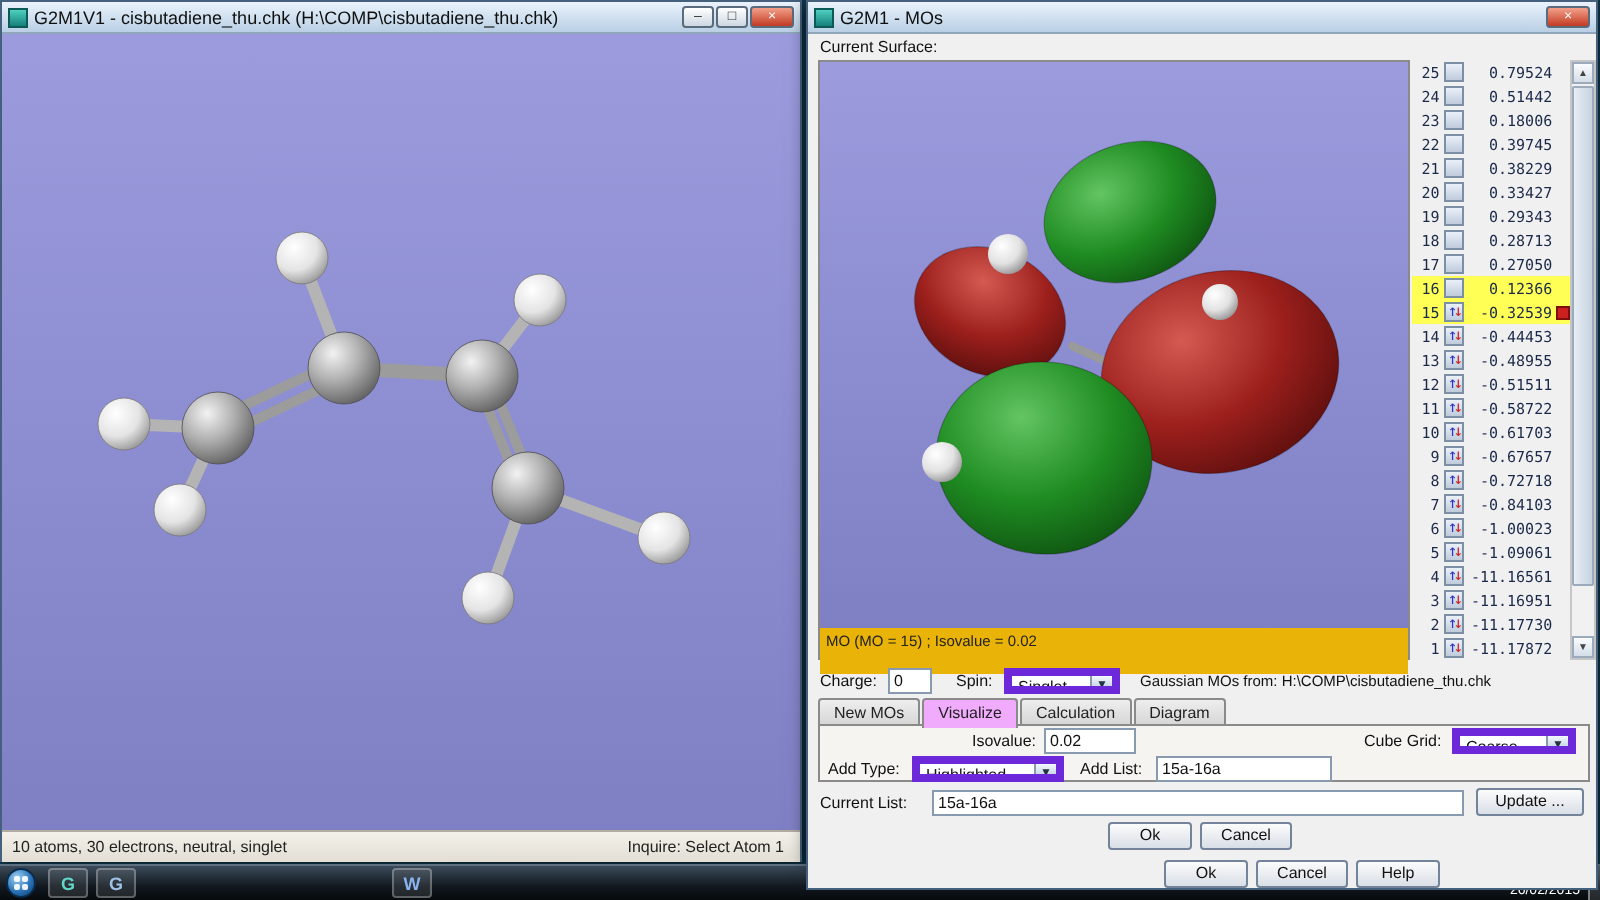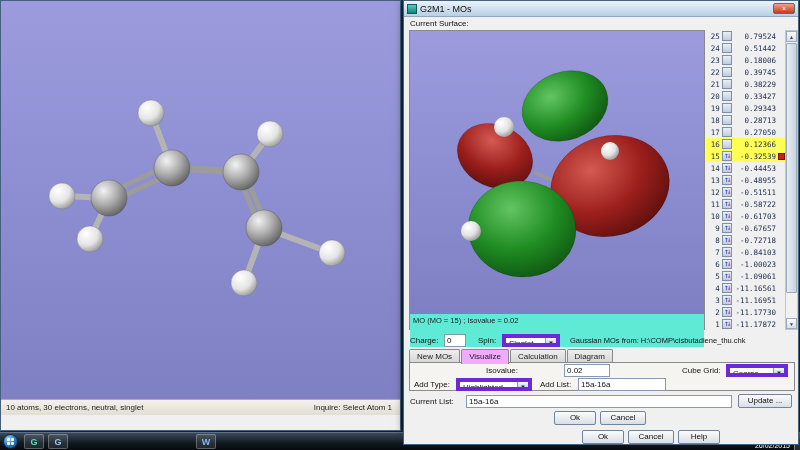--- a/index.html
+++ b/index.html
@@ -36,22 +36,22 @@
 
   
   #rw { left:403px; top:0; width:396px; height:431px; z-index:5; }
   #rw .body { position:relative; width:394px; height:414px; font-size:8px; color:#111; }
   .lbl { position:absolute; font-size:8px; color:#111; line-height:13px; white-space:nowrap; }
 
   .frame { position:absolute; left:5px; top:13px; width:296px; height:300px;
            background:#fff; border:1px solid #8a8a8a; }
   .orb-view { position:relative; width:294px; height:283px;
               background:linear-gradient(#9b9bde,#7f7fc4); overflow:hidden; }
-  .orb-caption { height:33px; font-size:7.5px; color:#222; padding:2px 0 0 3px;
-                 background:#5eead4; white-space:nowrap; }
+  .orb-caption { height:23px; font-size:7.5px; color:#222; padding:2px 0 0 3px;
+                 background:#eab308; white-space:nowrap; }
 
   
   .mo-list { position:absolute; left:302px; top:13px; width:92px; height:300px; }
   .mo-rows { position:absolute; left:0; top:0; width:79px; height:300px; overflow:hidden; }
   .mo-row { display:flex; align-items:center; height:12px;
             font-family:"DejaVu Sans Mono",monospace; font-size:7.5px; color:#1b2a4a;
             cursor:pointer; }
   .mo-num { width:14px; text-align:right; }
   .mo-icon { width:10px; height:10px; margin:0 2px; border:1px solid #7d8fa5;
              background:linear-gradient(#eaf0f8,#bfccdc); display:inline-flex;
@@ -114,20 +114,29 @@
            margin:0 4px; cursor:pointer; }
   .showdesk { width:6px; height:18px; border-left:1px solid rgba(255,255,255,.4);
               background:rgba(255,255,255,.12); cursor:pointer; }
 </style>
 </head>
 <body>
 
 <div class="desktop">
 
   <div class="win" id="lw">
+    <div class="tbar">
+      <span class="wicon"></span>
+      <span class="ttl">G2M1V1 - cisbutadiene_thu.chk (H:\COMP\cisbutadiene_thu.chk)</span>
+      <span class="wbtns">
+        <span class="wbtn">–</span>
+        <span class="wbtn">□</span>
+        <span class="wbtn close">×</span>
+      </span>
+    </div>
 
     <div class="mol-view">
       <svg width="399" height="398" viewBox="0 0 399 398">
         <defs>
           <radialGradient id="gc" cx="0.35" cy="0.3" r="0.8">
             <stop offset="0" stop-color="#f2f2f2"></stop>
             <stop offset="0.45" stop-color="#b2b2b2"></stop>
             <stop offset="1" stop-color="#585858"></stop>
           </radialGradient>
           <radialGradient id="gh" cx="0.35" cy="0.3" r="0.8">
@@ -439,21 +448,21 @@
 
       <div class="tabs">
         <div class="tab">New MOs</div>
         <div class="tab active">Visualize</div>
         <div class="tab">Calculation</div>
         <div class="tab">Diagram</div>
       </div>
 
       <div class="tabpanel">
         <span class="lbl" style="left:76px; top:1px;">Isovalue:</span>
-        <input class="tbox" style="left: 112px; top: 1px; width: 46px; margin-left: 42px;" value="0.02">
+        <input class="tbox" style="left: 112px; top: 1px; width: 46px;" value="0.02">
         <span class="lbl" style="left:272px; top:1px;">Cube Grid:</span>
         <div class="sel" style="left:316px; top:1px; width:62px;">
           <span>Coarse</span>
           <span class="arr">▼</span>
         </div>
         <span class="lbl" style="left:4px; top:15px;">Add Type:</span>
         <div class="sel" style="left:46px; top:15px; width:76px;">
           <span>Highlighted</span>
           <span class="arr">▼</span>
         </div>

